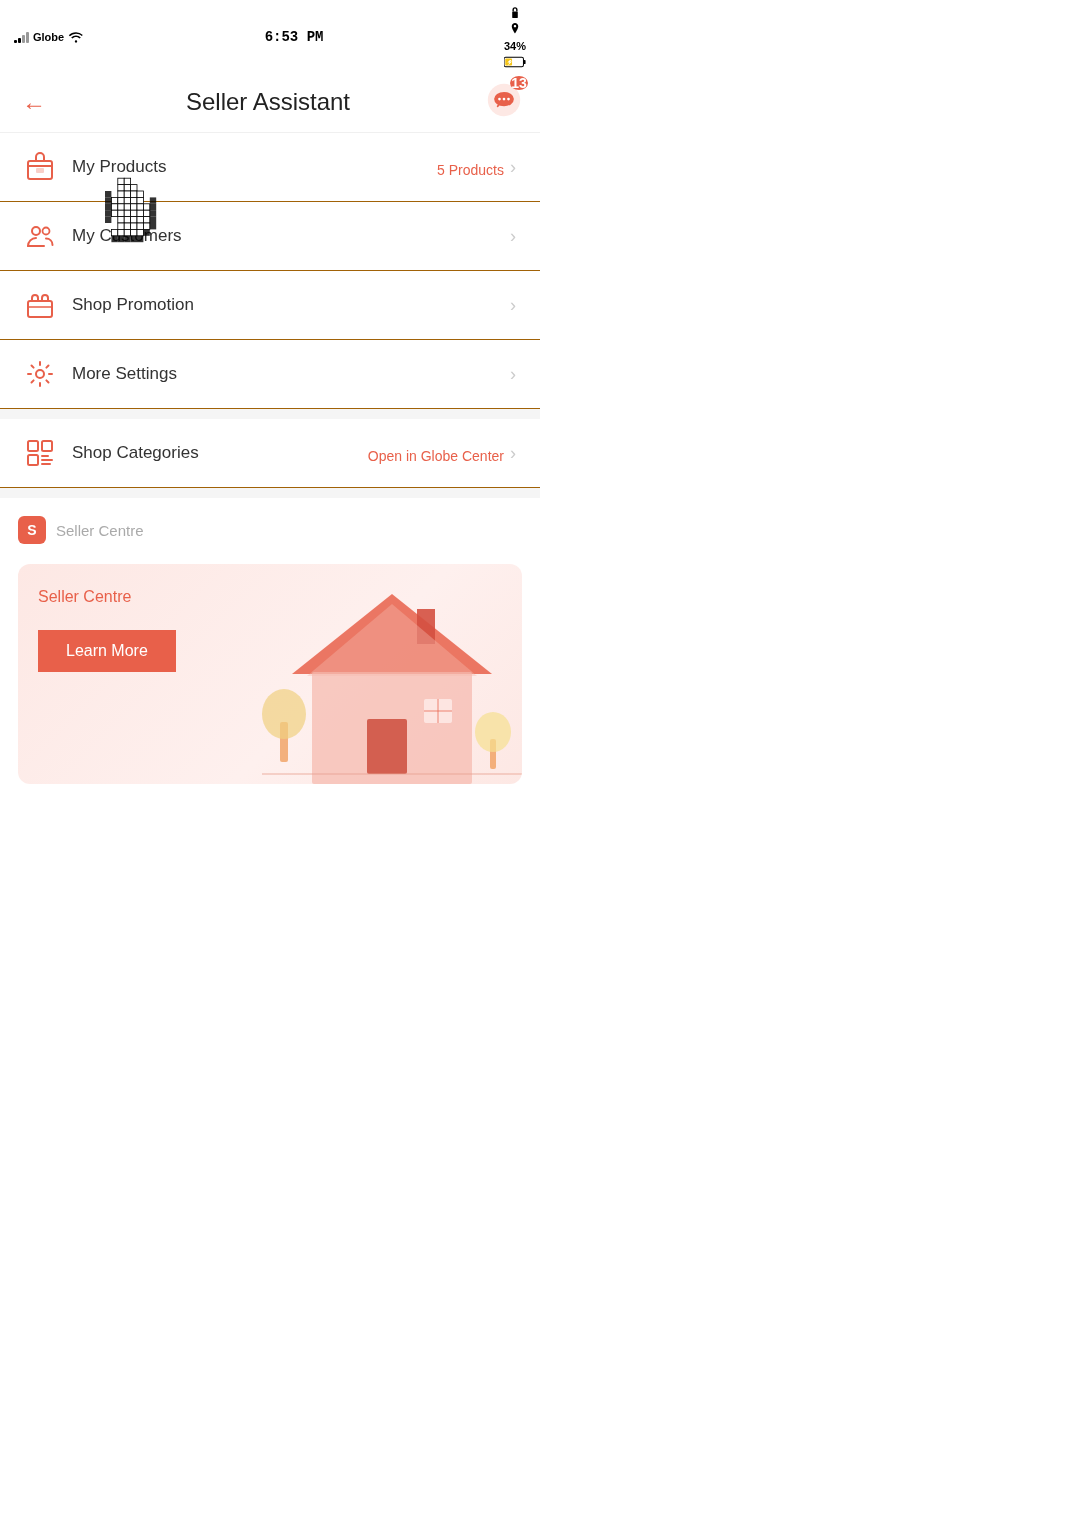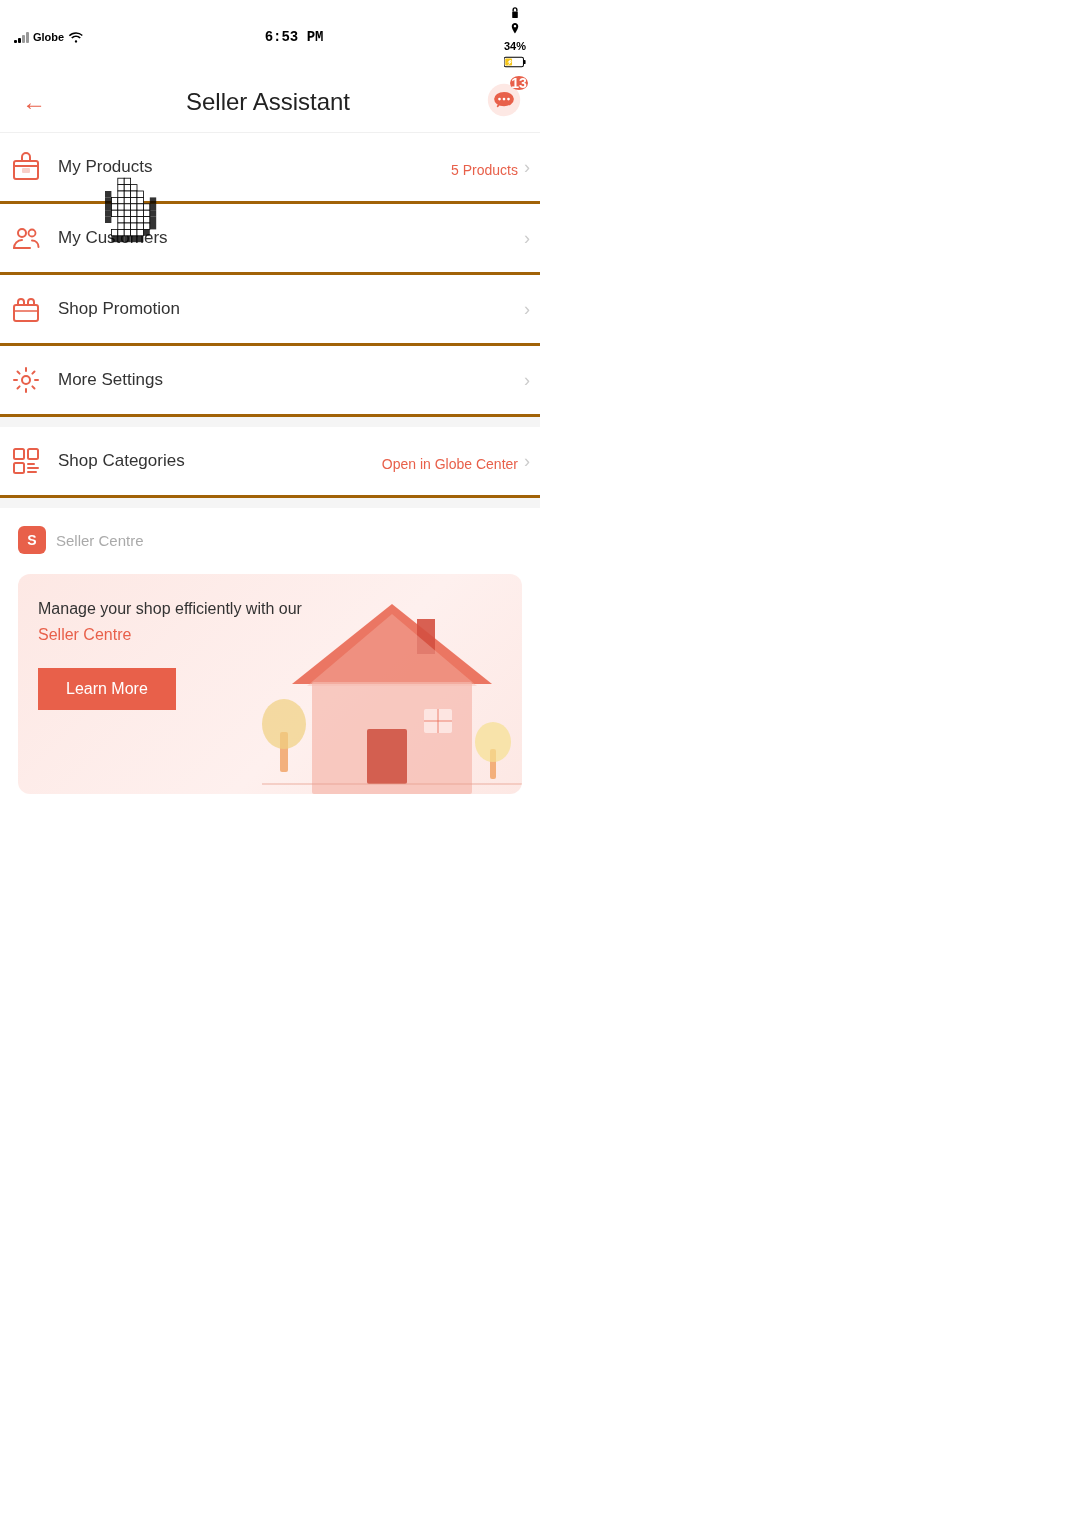--- a/index.html
+++ b/index.html
@@ -106,22 +106,22 @@
     }
 
     
     .menu-section {
       background: #fff;
     }
     .menu-item {
       display: flex;
       align-items: center;
       justify-content: space-between;
-      padding: 18px 10px;
-      border-bottom: 3px solid #a16207;
+      padding: 18px 24px;
+      border-bottom: 1px solid #a16207;
       cursor: pointer;
     }
     .menu-item-left {
       display: flex;
       align-items: center;
       gap: 16px;
     }
     .menu-icon {
       width: 32px;
       height: 32px;
@@ -383,21 +383,20 @@
 <div class="separator"></div>
 
 <div class="seller-centre-section">
   <div class="seller-centre-header">
     <div class="s-icon">S</div>
     <span class="seller-centre-label">Seller Centre</span>
   </div>
 
   <div class="promo-card">
     <div class="promo-content">
-      <p class="promo-text">Manage your shop efficiently with our</p>
       <span class="promo-highlight">Seller Centre</span>
       <button class="learn-more-btn">Learn More</button>
     </div>
 
     <svg class="promo-illustration" viewBox="0 0 260 220">
 
       <polygon points="30,110 130,30 230,110" fill="#e8604a" opacity="0.85"></polygon>
 
       <rect x="155" y="45" width="18" height="35" fill="#d45040" opacity="0.9"></rect>
 

